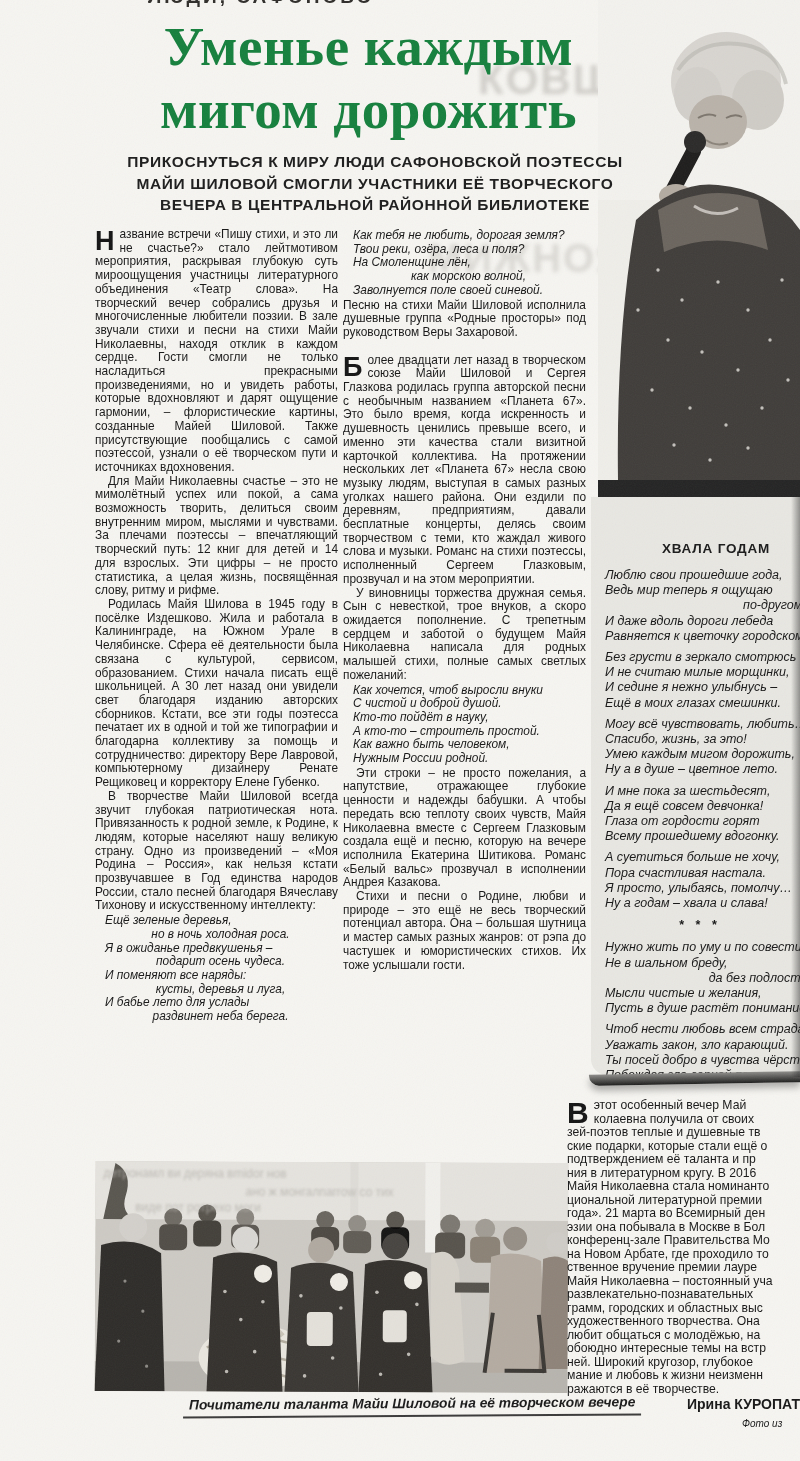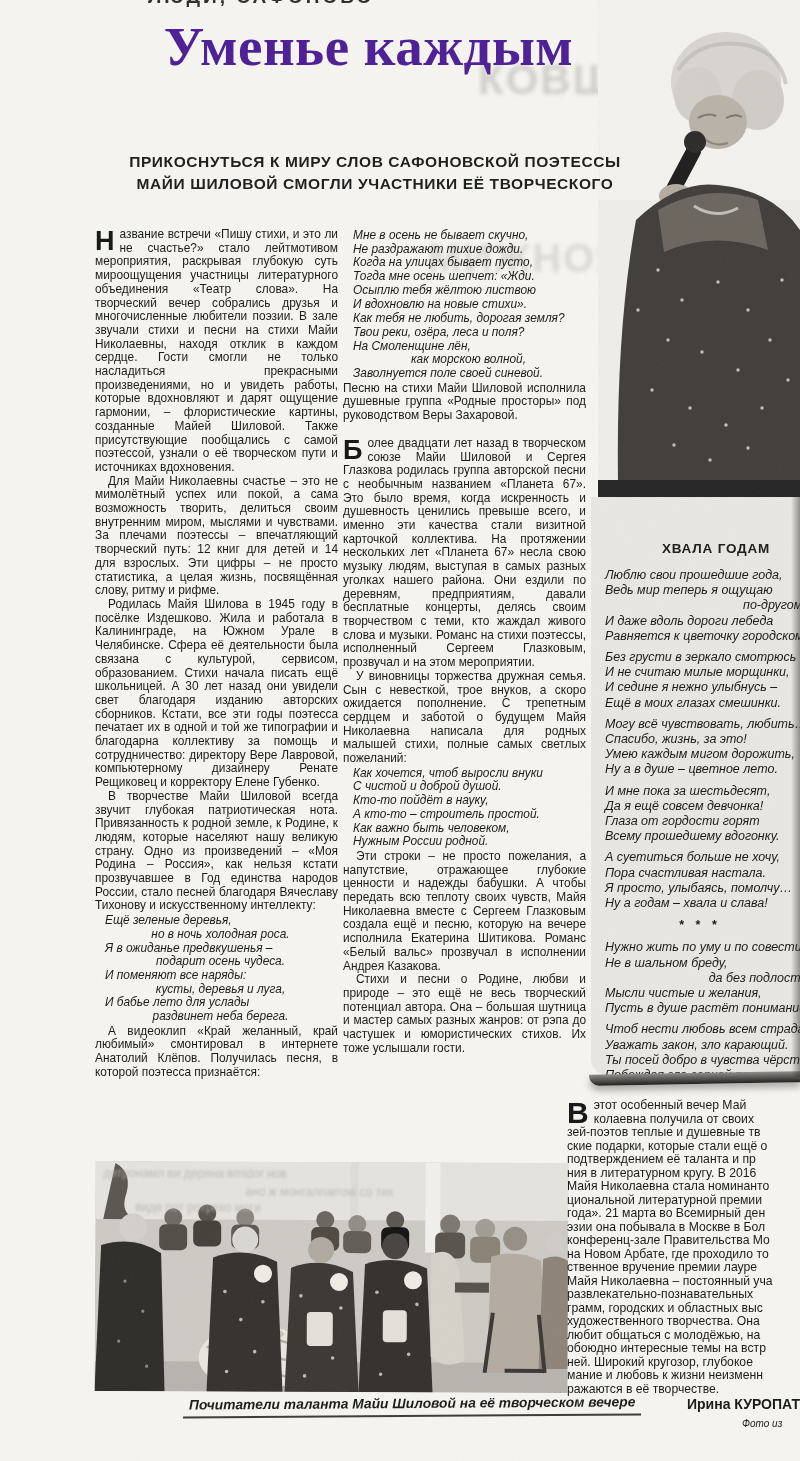--- a/index.html
+++ b/index.html
@@ -13,21 +13,21 @@
     position:absolute;left:148px;top:-14px;font-weight:bold;font-size:19px;
     letter-spacing:3px;color:#2f2d2a;white-space:nowrap;z-index:3;
   }
   .bleed{position:absolute;font-weight:bold;color:#b3b0aa;white-space:nowrap;
     filter:blur(2px);opacity:.55;z-index:1;}
   .b1{left:478px;top:56px;font-size:42px;letter-spacing:2px;}
   .b2{left:428px;top:236px;font-size:40px;letter-spacing:2px;opacity:.4;}
   .headline{
     position:absolute;left:96px;top:16px;width:545px;margin:0;z-index:3;
     font-family:"Liberation Serif",serif;font-weight:bold;font-size:55px;
-    line-height:1.14;text-align:center;color:#4c1d95;letter-spacing:.5px;
+    line-height:1.14;text-align:center;color:#15803d;letter-spacing:.5px;
   }
   .subtitle{position:absolute;left:108px;top:151px;width:534px;z-index:3;}
   .subtitle .pl{
     text-align:center;font-weight:bold;font-size:15.5px;line-height:21.5px;
     letter-spacing:.6px;color:#1c1c1c;
   }
   
   .col{position:absolute;top:228px;width:243px;z-index:3;
     font-size:11.9px;line-height:13.7px;text-align:justify;}
   .col1{left:95px;}
@@ -92,25 +92,27 @@
 
 <div class="page">
 
   <div class="kicker">ЛЮДИ, САФОНОВО</div>
 
   <div class="bleed b1">КОВШ НЯОП</div>
   <div class="bleed b2">МИЖНОЯ КОЛНИМИ</div>
 
   <h1 class="headline">
     <div>Уменье каждым</div>
+    <div>мигом дорожить</div>
   </h1>
 
   <div class="subtitle">
-      <div class="pl">ПРИКОСНУТЬСЯ К МИРУ СЛОВ САФОНОВСКОЙ ПОЭТЕССЫ</div>
+      <div class="pl">ПРИКОСНУТЬСЯ К МИРУ ЛЮДИ САФОНОВСКОЙ ПОЭТЕССЫ</div>
       <div class="pl">МАЙИ ШИЛОВОЙ СМОГЛИ УЧАСТНИКИ ЕЁ ТВОРЧЕСКОГО</div>
+      <div class="pl">ВЕЧЕРА В ЦЕНТРАЛЬНОЙ РАЙОННОЙ БИБЛИОТЕКЕ</div>
     </div>
 
   <div class="photo-top">
     <svg width="202" height="497" viewBox="0 0 202 497" xmlns="http://www.w3.org/2000/svg">
       <rect x="0" y="0" width="202" height="497" fill="#efeee9"></rect>
       <rect x="0" y="0" width="202" height="200" fill="#f3f2ee"></rect>
 
       <ellipse cx="128" cy="82" rx="55" ry="50" fill="#d8d5d0"></ellipse>
       <ellipse cx="100" cy="95" rx="24" ry="28" fill="#d2cfca"></ellipse>
       <ellipse cx="160" cy="100" rx="26" ry="30" fill="#cfccc6"></ellipse>
@@ -161,32 +163,23 @@
     <div class="poem">
         <div class="pl">Ещё зеленые деревья,</div>
         <div class="pl ind">но в ночь холодная роса.</div>
         <div class="pl">Я в ожиданье предвкушенья –</div>
         <div class="pl ind">подарит осень чудеса.</div>
         <div class="pl">И поменяют все наряды:</div>
         <div class="pl ind">кусты, деревья и луга,</div>
         <div class="pl">И бабье лето для услады</div>
         <div class="pl ind">раздвинет неба берега.</div>
       </div>
-    <p class="ind">А видеоклип «Край желанный, край любимый» смонтировал в интернете Анатолий Клёпов. Получилась песня, в которой поэтесса признаётся:</p>
   </div>
 
   <div class="col col2">
-    <div class="poem">
-        <div class="pl">Мне в осень не бывает скучно,</div>
-        <div class="pl">Не раздражают тихие дожди.</div>
-        <div class="pl">Когда на улицах бывает пусто,</div>
-        <div class="pl">Тогда мне осень шепчет: «Жди.</div>
-        <div class="pl">Осыплю тебя жёлтою листвою</div>
-        <div class="pl">И вдохновлю на новые стихи».</div>
-      </div>
     <div class="poem">
         <div class="pl">Как тебя не любить, дорогая земля?</div>
         <div class="pl">Твои реки, озёра, леса и поля?</div>
         <div class="pl">На Смоленщине лён,</div>
         <div class="pl ind">как морскою волной,</div>
         <div class="pl">Заволнуется поле своей синевой.</div>
       </div>
     <p>Песню на стихи Майи Шиловой исполнила душевные группа «Родные просторы» под руководством Веры Захаровой.</p>
     <p class="sec"><span class="dcap">Б</span><span>олее двадцати лет назад в творческом союзе Майи Шиловой и Сергея Глазкова родилась группа авторской песни с необычным названием «Планета 67». Это было время, когда искренность и душевность ценились превыше всего, и именно эти качества стали визитной карточкой коллектива. На протяжении нескольких лет «Планета 67» несла свою музыку людям, выступая в самых разных уголках нашего района. Они ездили по деревням, предприятиям, давали бесплатные концерты, делясь своим творчеством с теми, кто жаждал живого слова и музыки. Романс на стихи поэтессы, исполненный Сергеем Глазковым, прозвучал и на этом мероприятии.</span></p>
     <p class="ind">У виновницы торжества дружная семья. Сын с невесткой, трое внуков, а скоро ожидается пополнение. С трепетным сердцем и заботой о будущем Майя Николаевна написала для родных малышей стихи, полные самых светлых пожеланий:</p>

